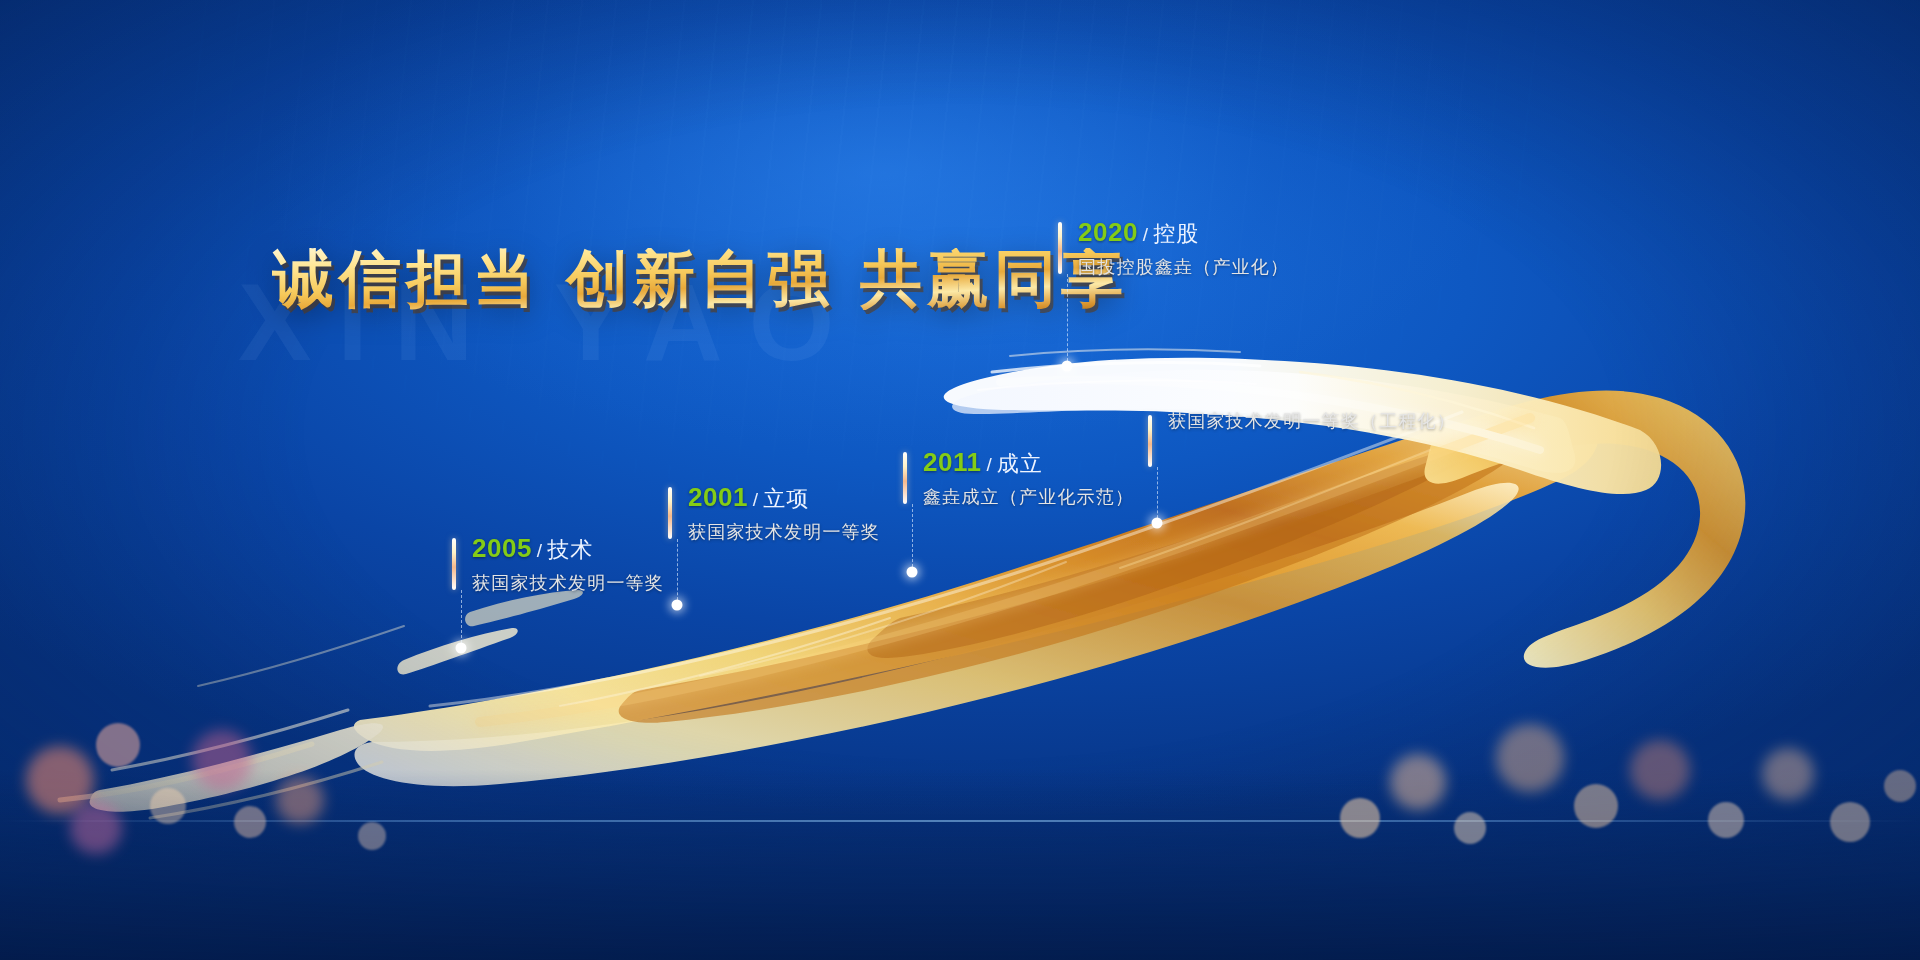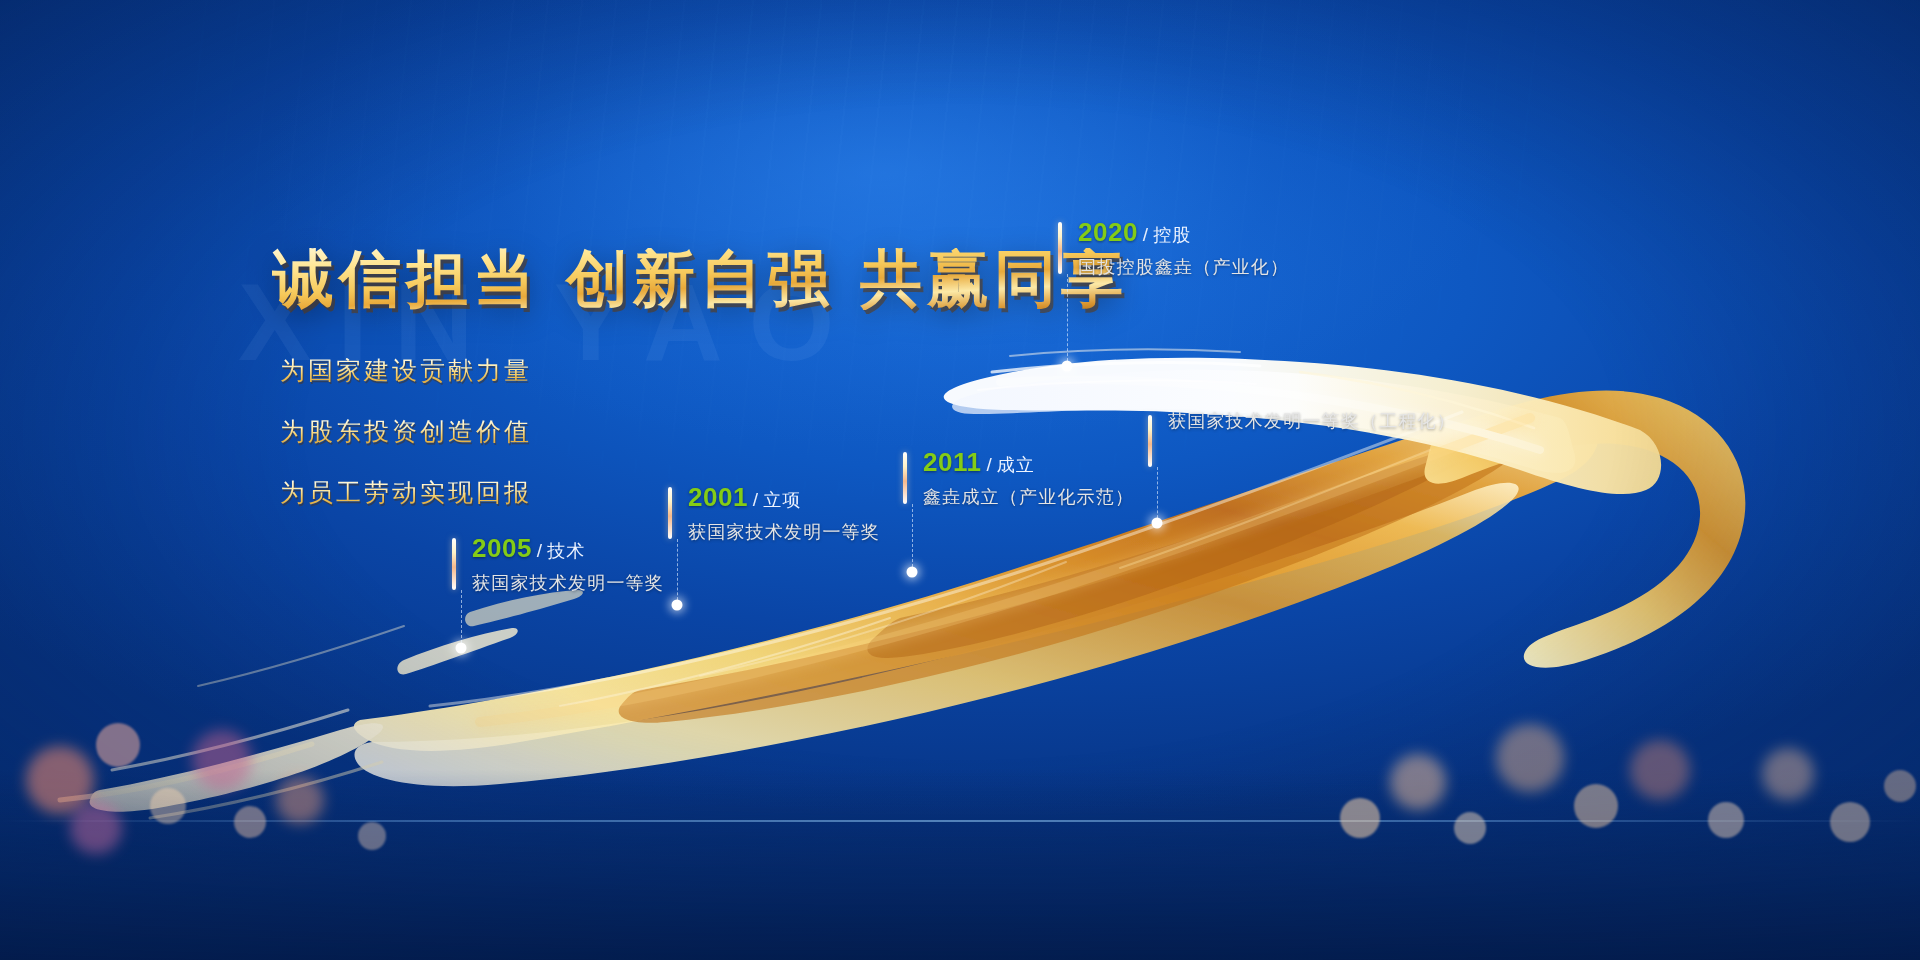--- a/index.html
+++ b/index.html
@@ -94,21 +94,21 @@
     box-shadow:0 0 6px rgba(255,230,180,.5);
   }
   .tl-txt{ position:absolute; left:20px; top:-3px; white-space:nowrap; }
   .tl-head{ line-height:1; margin-bottom:13px; }
   .tl-year{
     font-size:26px; font-weight:700; letter-spacing:.5px;
     color:#84cc16;
     text-shadow:0 1px 3px rgba(0,0,0,.45);
   }
   .tl-sep{ font-size:19px; color:#e6eefc; margin:0 5px; font-weight:400; }
-  .tl-tag{ font-size:18px; color:#eef4ff; font-weight:400; letter-spacing:1px; }
+  .tl-tag{ font-size:22px; color:#eef4ff; font-weight:400; letter-spacing:1px; }
   .tl-desc{
     font-size:18px; color:#e5e5e5; letter-spacing:1.2px; line-height:1;
     text-shadow:0 1px 3px rgba(0,0,0,.4);
   }
   .tl-lead{
     position:absolute;
     border-left:1px dashed rgba(225,238,255,.62);
   }
   .tl-dot{
     position:absolute; width:11px; height:11px; border-radius:50%;
@@ -259,25 +259,20 @@
       <div class="bokeh" style="left: 1708px; top: 802px; width: 36px; height: 36px; background: rgb(255, 220, 187); opacity: 0.44;"></div>
       <div class="bokeh soft" style="left: 1762px; top: 748px; width: 52px; height: 52px; background: rgb(255, 197, 154); opacity: 0.4;"></div>
       <div class="bokeh" style="left: 1830px; top: 802px; width: 40px; height: 40px; background: rgb(255, 216, 178); opacity: 0.42;"></div>
       <div class="bokeh" style="left: 1884px; top: 770px; width: 32px; height: 32px; background: rgb(255, 207, 162); opacity: 0.38;"></div>
     </div>
 
   <div class="headline">
     <span>诚信担当</span><span class="sp"></span><span>创新自强</span><span class="sp"></span><span>共赢同享</span>
   </div>
 
-  <div class="sublist" id="slogan-list">
-      <div class="subline">为国家建设贡献力量</div>
-      <div class="subline">为股东投资创造价值</div>
-      <div class="subline">为员工劳动实现回报</div>
-    </div>
 
   <div id="timeline-layer">
       <div class="tl-item" style="left: 452px; top: 538px;">
         <div class="tl-bar"></div>
         <div class="tl-txt">
           <div class="tl-head"><span class="tl-year">2005</span><span class="tl-sep">/</span><span class="tl-tag">技术</span></div>
           <div class="tl-desc">获国家技术发明一等奖</div>
         </div>
       </div>
       <div class="tl-lead" style="left: 461px; top: 590px; height: 58px;"></div>

